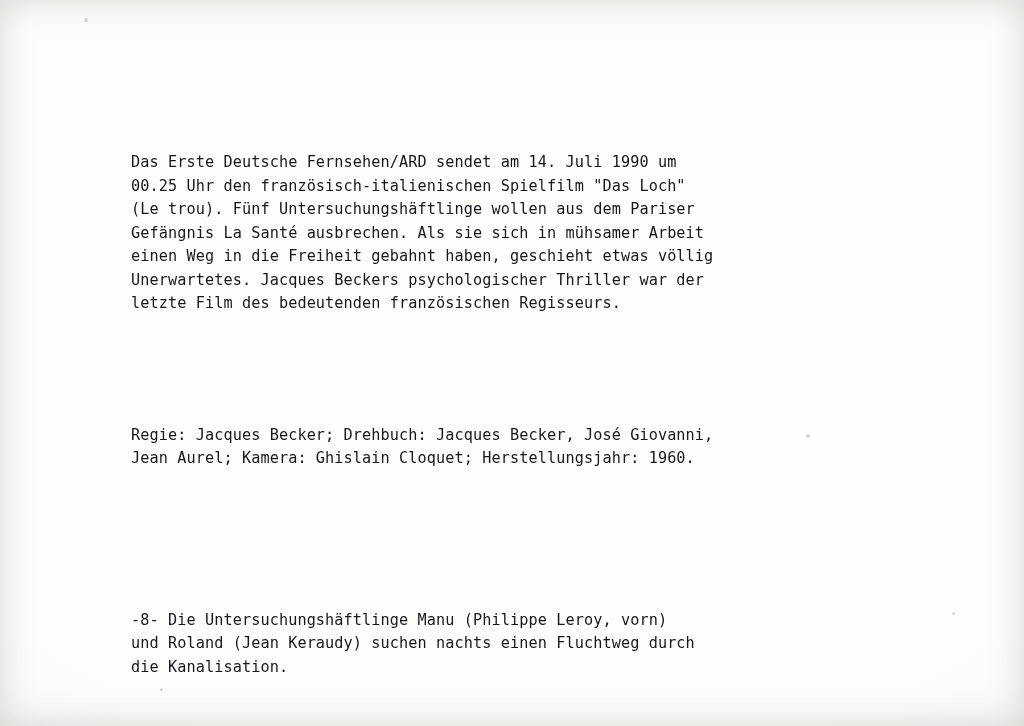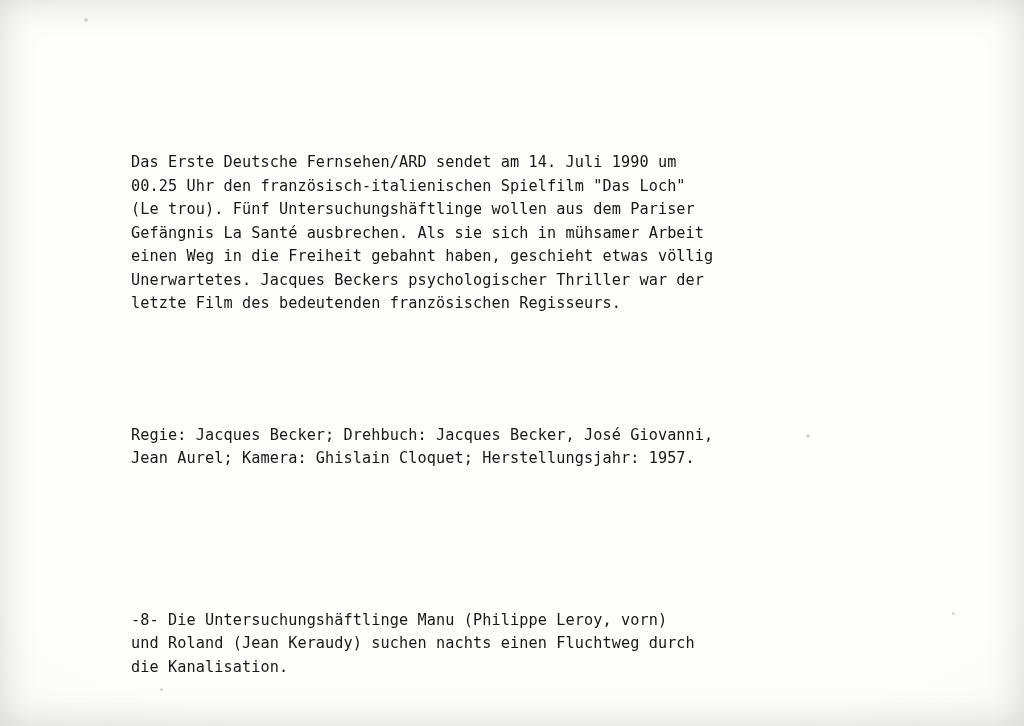--- a/index.html
+++ b/index.html
@@ -67,21 +67,21 @@
   <div id="text-block">
     <p class="para">Das Erste Deutsche Fernsehen/ARD sendet am 14. Juli 1990 um
 00.25 Uhr den französisch-italienischen Spielfilm "Das Loch"
 (Le trou). Fünf Untersuchungshäftlinge wollen aus dem Pariser
 Gefängnis La Santé ausbrechen. Als sie sich in mühsamer Arbeit
 einen Weg in die Freiheit gebahnt haben, geschieht etwas völlig
 Unerwartetes. Jacques Beckers psychologischer Thriller war der
 letzte Film des bedeutenden französischen Regisseurs.</p>
     <div class="gap-sm"></div>
     <p class="para">Regie: Jacques Becker; Drehbuch: Jacques Becker, José Giovanni,
-Jean Aurel; Kamera: Ghislain Cloquet; Herstellungsjahr: 1957.</p>
+Jean Aurel; Kamera: Ghislain Cloquet; Herstellungsjahr: 1960.</p>
     <div class="gap-md"></div>
     <p class="para">-8- Die Untersuchungshäftlinge Manu (Philippe Leroy, vorn)
 und Roland (Jean Keraudy) suchen nachts einen Fluchtweg durch
 die Kanalisation.</p>
     
     
     
     
     
     

